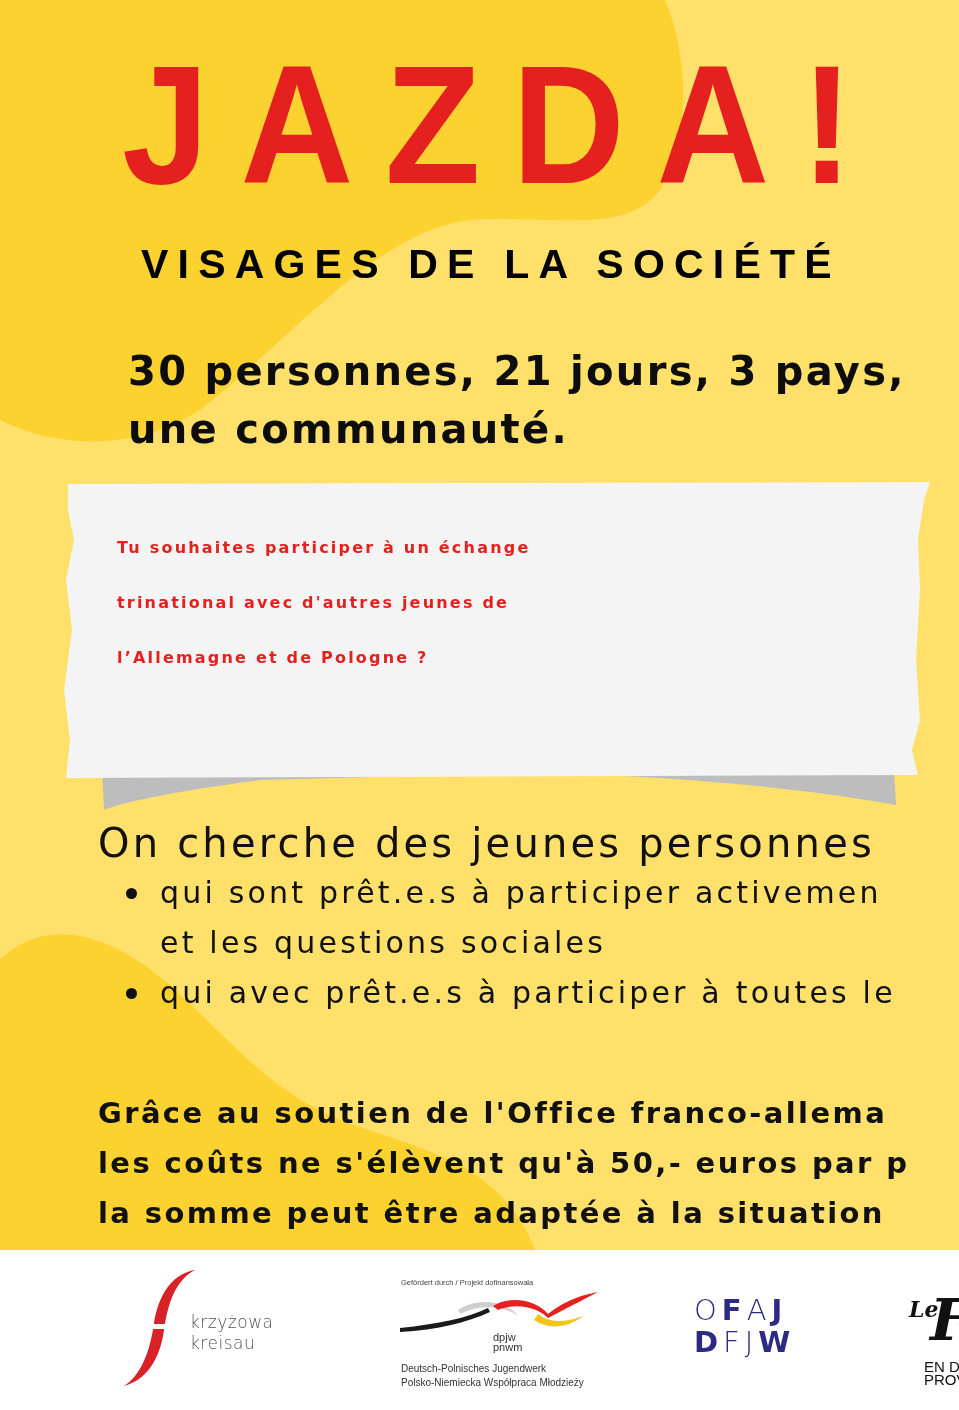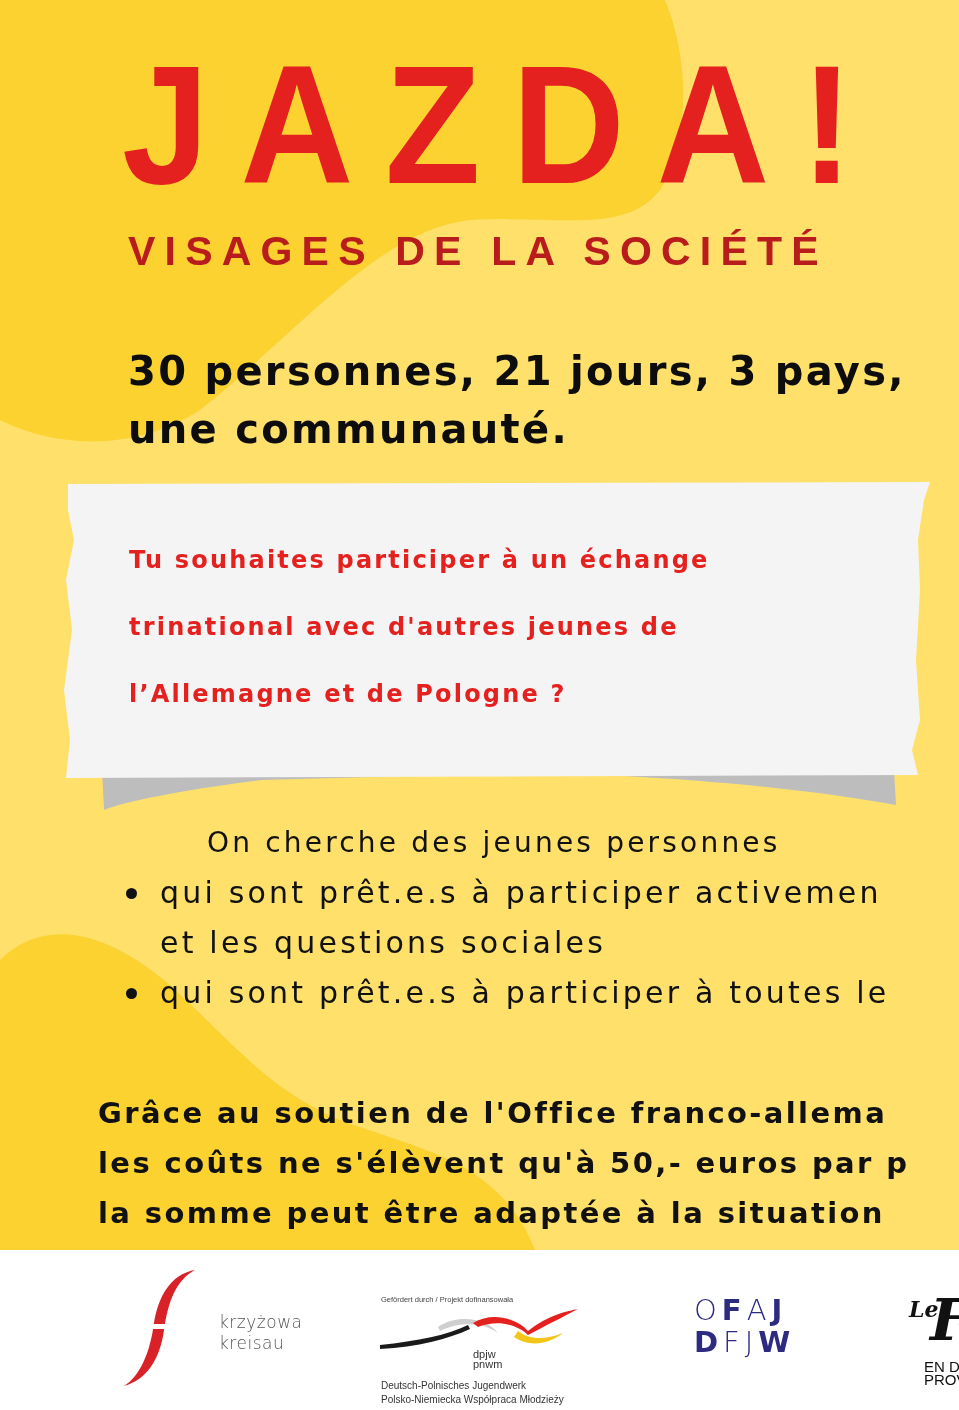--- a/index.html
+++ b/index.html
@@ -12,47 +12,47 @@
   .layer { position: absolute; z-index: 1; }
 
   .title {
     left: 122px; top: 50px; margin: 0;
     font-family: "Liberation Sans", sans-serif; font-weight: 700;
     font-size: 168px; line-height: 150px; letter-spacing: 34px;
     color: #e4211e; transform: scaleX(0.93); transform-origin: left top;
     white-space: nowrap;
   }
   .subtitle {
-    left: 128px; top: 222px; margin: 0;
+    left: 128px; top: 222px; margin: 13px;
     font-family: "Liberation Sans", sans-serif; font-weight: 700;
     font-size: 41px; line-height: 58px; letter-spacing: 9.2px;
-    color: #b91c1c; white-space: nowrap;
+    color: #000000; white-space: nowrap;
   }
   .tagline {
     left: 128px; top: 342px; margin: 0;
     font-family: "DejaVu Sans", sans-serif; font-weight: 700;
     font-size: 40px; line-height: 58px; letter-spacing: 2.3px;
     color: #0d0d0d; white-space: nowrap;
   }
 
   .note { left: 62px; top: 480px; width: 872px; height: 340px; }
   .note-text { position: absolute; left: 116px; top: 520px; z-index: 2; color: #e4211e; }
   .note-q1 {
     margin: 0; font-family: "DejaVu Sans", sans-serif; font-weight: 700;
     font-size: 32px; line-height: 58px; letter-spacing: 2.4px; white-space: nowrap;
   }
   .note-q2 {
-    margin: 13px; font-family: "DejaVu Sans", sans-serif; font-weight: 700;
-    font-size: 24px; line-height: 54px; letter-spacing: 2.2px; white-space: nowrap;
+    margin: 1px; font-family: "DejaVu Sans", sans-serif; font-weight: 700;
+    font-size: 16px; line-height: 54px; letter-spacing: 2.2px; white-space: nowrap;
   }
 
   .body-block { left: 98px; top: 818px; color: #111; }
   .lead {
     margin: 0; font-family: "DejaVu Sans", sans-serif; font-weight: 400;
-    font-size: 28px; line-height: 50px; letter-spacing: 3.2px; white-space: nowrap; text-align: center;
+    font-size: 40px; line-height: 50px; letter-spacing: 3.2px; white-space: nowrap;
   }
   ul.req { margin: 0; padding: 0; list-style: none; }
   ul.req li {
     position: relative; padding-left: 62px;
     font-family: "DejaVu Sans", sans-serif; font-size: 30px; line-height: 50px;
     letter-spacing: 3.2px; white-space: nowrap;
   }
   ul.req li .bullet {
     position: absolute; left: 28px; top: 20px; width: 11px; height: 11px;
     border-radius: 50%; background: #111;
@@ -64,23 +64,23 @@
   }
 
   .footer {
     position: absolute; left: 0; top: 1250px; width: 959px; height: 160px;
     background: #ffffff; z-index: 3; overflow: hidden;
   }
   .logo { position: absolute; }
   .kr { left: 120px; top: 18px; width: 170px; height: 120px; }
   .kr-text {
     position: absolute; left: 70px; top: 44px; font-family: "DejaVu Sans", sans-serif;
-    font-size: 17px; line-height: 21px; color: #555; font-weight: 300; letter-spacing: 0.5px; margin-left: 29px;
-  }
-  .dpjw { left: 378px; top: 20px; width: 210px; height: 120px; margin-top: 17px; }
+    font-size: 17px; line-height: 21px; color: #555; font-weight: 300; letter-spacing: 0.5px;
+  }
+  .dpjw { left: 398px; top: 20px; width: 210px; height: 120px; }
   .dpjw-small {
     position: absolute; left: 3px; top: 8px; font-family: "Liberation Sans", sans-serif;
     font-size: 7.5px; color: #444; white-space: nowrap;
   }
   .dpjw-abbr {
     position: absolute; left: 95px; top: 62px; font-family: "Liberation Sans", sans-serif;
     font-size: 11px; line-height: 10px; color: #333; text-align: left; width: 70px;
   }
   .dpjw-name {
     position: absolute; left: 3px; top: 92px; font-family: "Liberation Sans", sans-serif;
@@ -135,21 +135,21 @@
 <div class="layer body-block">
   <p class="lead">On cherche des jeunes personnes</p>
   <ul class="req">
     <li>
       <span class="bullet"></span>
       <div>qui sont prêt.e.s à participer activemen</div>
       <div>et les questions sociales</div>
     </li>
     <li>
       <span class="bullet"></span>
-      <div>qui sont prêt.e.s à participer à toutes le</div>
+      <div>qui avec prêt.e.s à participer à toutes le</div>
     </li>
   </ul>
 </div>
 
 <div class="layer funding">
   <div>Grâce au soutien de l'Office franco-allema</div>
   <div>les coûts ne s'élèvent qu'à 50,- euros par p</div>
   <div>la somme peut être adaptée à la situation</div>
 </div>
 

